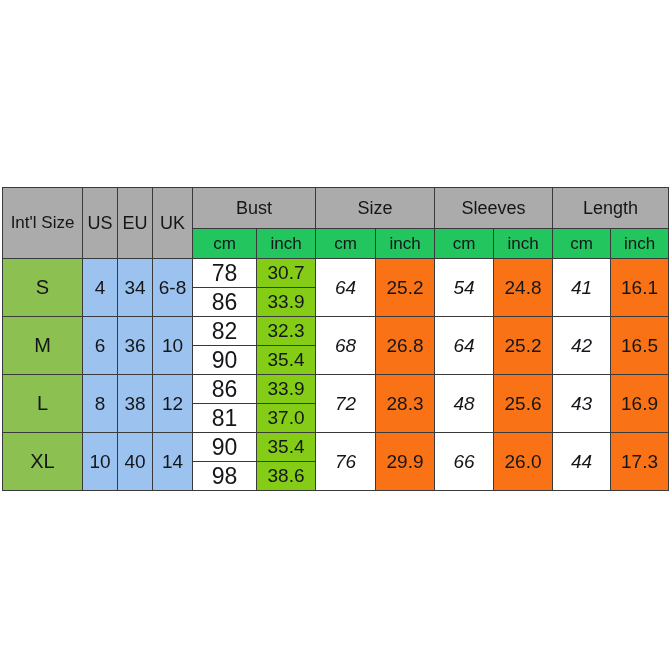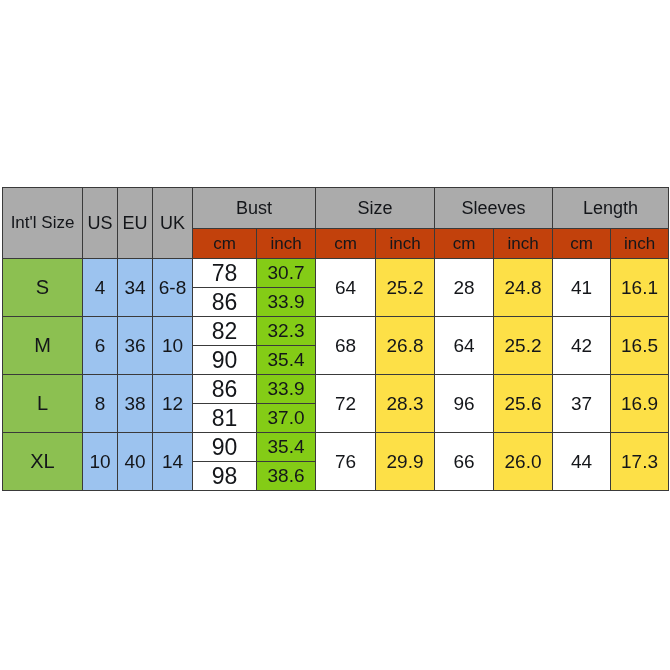--- a/index.html
+++ b/index.html
@@ -42,40 +42,41 @@
   }
 
   
   .hdr {
     background: #ababab;
     font-size: 18px;
     height: 40px;
   }
   .hdr-intl { font-size: 17px; }
   .subhdr {
-    background: #c2410c;
+    background: #22c55e;
     font-size: 17px;
     height: 29px;
   }
 
   
   .c-size {
     background: #8cc051;
     font-size: 20px;
   }
   .c-std {
     background: #9cc3ef;
     font-size: 19px;
   }
   .c-cm {
     background: #ffffff;
     font-size: 19px;
+    font-style: italic;
   }
   .c-inch {
-    background: #fde047;
+    background: #f97316;
     font-size: 19px;
     margin-left: 45px;
   }
   .c-bust-cm {
     background: #ffffff;
     font-size: 23px;
     height: 28px;
     border-radius: 7px;
   }
   .c-bust-inch {
@@ -145,21 +146,21 @@
 
       <tr>
         <td class="c-size" rowspan="2">S</td>
         <td class="c-std" rowspan="2">4</td>
         <td class="c-std" rowspan="2">34</td>
         <td class="c-std" rowspan="2">6-8</td>
         <td class="c-bust-cm">78</td>
         <td class="c-bust-inch">30.7</td>
         <td class="c-cm" rowspan="2">64</td>
         <td class="c-inch" rowspan="2">25.2</td>
-        <td class="c-cm" rowspan="2">28</td>
+        <td class="c-cm" rowspan="2">54</td>
         <td class="c-inch" rowspan="2">24.8</td>
         <td class="c-cm" rowspan="2">41</td>
         <td class="c-inch" rowspan="2">16.1</td>
       </tr>
       <tr>
         <td class="c-bust-cm">86</td>
         <td class="c-bust-inch">33.9</td>
       </tr>
 
       <tr>
@@ -183,23 +184,23 @@
 
       <tr>
         <td class="c-size" rowspan="2">L</td>
         <td class="c-std" rowspan="2">8</td>
         <td class="c-std" rowspan="2">38</td>
         <td class="c-std" rowspan="2">12</td>
         <td class="c-bust-cm">86</td>
         <td class="c-bust-inch">33.9</td>
         <td class="c-cm" rowspan="2">72</td>
         <td class="c-inch" rowspan="2">28.3</td>
-        <td class="c-cm" rowspan="2">96</td>
+        <td class="c-cm" rowspan="2">48</td>
         <td class="c-inch" rowspan="2">25.6</td>
-        <td class="c-cm" rowspan="2">37</td>
+        <td class="c-cm" rowspan="2">43</td>
         <td class="c-inch" rowspan="2">16.9</td>
       </tr>
       <tr>
         <td class="c-bust-cm">81</td>
         <td class="c-bust-inch">37.0</td>
       </tr>
 
       <tr>
         <td class="c-size" rowspan="2">XL</td>
         <td class="c-std" rowspan="2">10</td>

